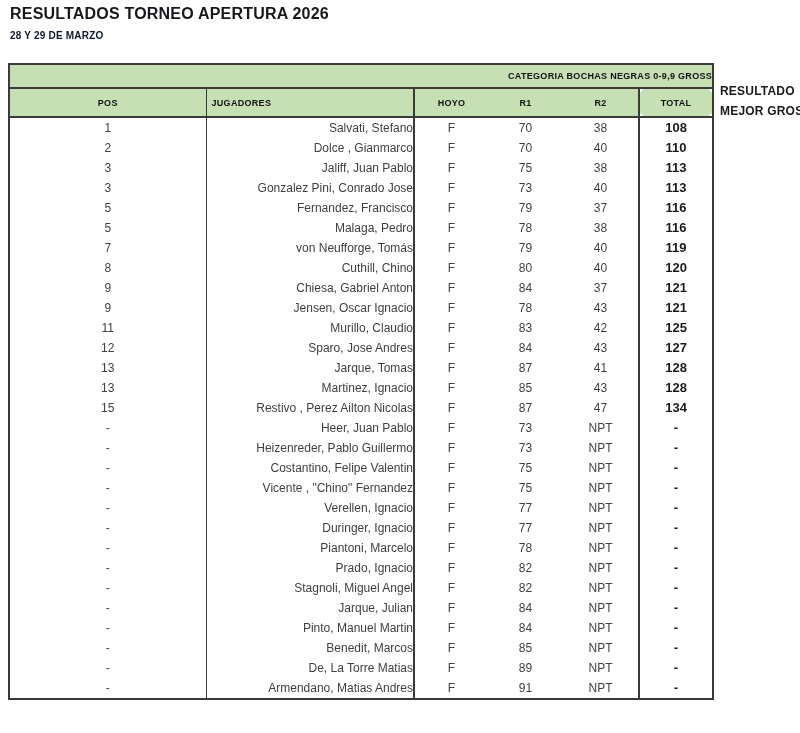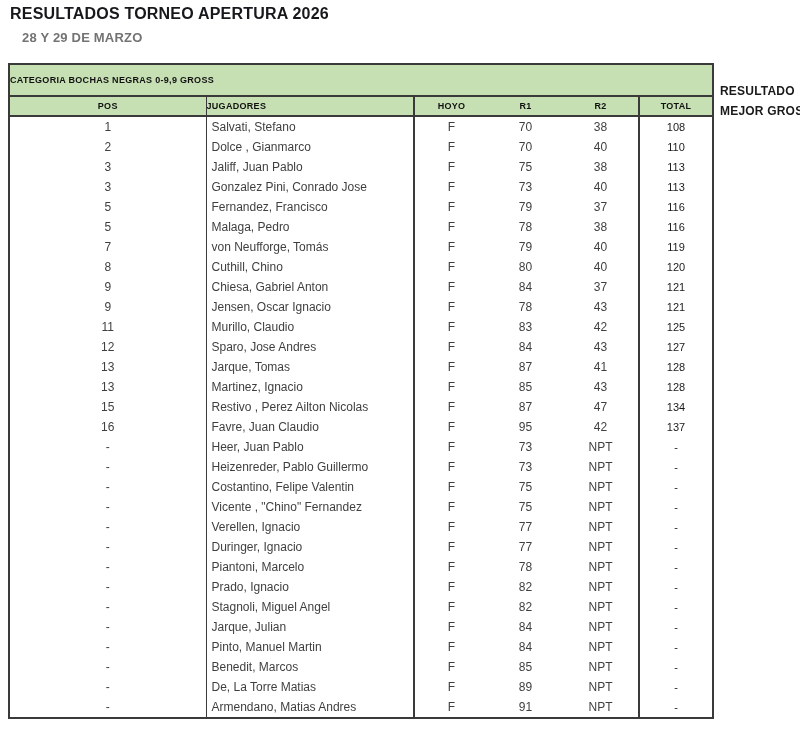--- a/index.html
+++ b/index.html
@@ -17,59 +17,59 @@
     position:relative;
     overflow:hidden;
   }
   .doc-title{
     position:absolute;left:10px;top:5px;
     font-size:16px;font-weight:bold;color:#17171c;
     letter-spacing:0.2px;white-space:nowrap;
   }
   .doc-subtitle{
     position:absolute;left:10px;top:30px;
-    font-size:13px;font-weight:bold;color:#737373;
-    letter-spacing:0.2px;white-space:nowrap;margin-left:12px;
+    font-size:10px;font-weight:bold;color:#0f172a;
+    letter-spacing:0.2px;white-space:nowrap;
   }
   .table-wrap{
     position:absolute;left:8px;top:63px;width:792px;
   }
   table{
     border-collapse:collapse;
     table-layout:fixed;
     width:704px;
     border:2px solid var(--border-dark);
   }
   th,td{
     padding:0;margin:0;overflow:hidden;white-space:nowrap;
   }
   .cat-row th{
     background:var(--header-green);
     font-size:9px;font-weight:bold;color:#111;
-    height:32px;text-align:left;letter-spacing:0.3px;
+    height:24px;text-align:right;letter-spacing:0.3px;
     border-bottom:2px solid var(--border-dark);
   }
   .head-row th{
     background:var(--header-green);
     font-size:9px;font-weight:bold;color:#111;
-    height:20px;text-align:center;letter-spacing:0.3px;
+    height:29px;text-align:center;letter-spacing:0.3px;
     border-bottom:2px solid var(--border-dark);
   }
-  .head-row th.c-name{text-align:left;}
+  .head-row th.c-name{text-align:left;padding-left:5px;}
   tbody td{
     height:20px;line-height:20px;
     font-size:12px;color:var(--text-data);
     text-align:center;
   }
-  td.c-name{text-align:left;padding-left:5px;}
+  td.c-name{text-align:right;padding-left:5px;}
   .c-pos{border-right:1px solid var(--border-dark);}
   .c-name{border-right:2px solid var(--border-dark);}
-  .c-total{border-left:2px solid var(--border-dark);}
+  .c-total{border-left:2px solid var(--border-dark);border-radius:9px;}
   td.c-total{
-    font-weight:normal;font-size:11px;color:var(--text-strong);
+    font-weight:bold;font-size:13px;color:var(--text-strong);
   }
   .side-label{
     position:absolute;left:712px;
     font-size:12px;font-weight:bold;color:var(--text-strong);
     letter-spacing:0.2px;white-space:nowrap;
   }
   .side-header{top:21px;}
   .side-best{top:41px;}
 </style>
 </head>
@@ -231,28 +231,20 @@
 
         <tr class="data-row">
           <td class="c-pos">15</td>
           <td class="c-name">Restivo , Perez Ailton Nicolas</td>
           <td class="c-hoyo">F</td>
           <td class="c-r1">87</td>
           <td class="c-r2">47</td>
           <td class="c-total">134</td>
         </tr>
 
-        <tr class="data-row">
-          <td class="c-pos">16</td>
-          <td class="c-name">Favre, Juan Claudio</td>
-          <td class="c-hoyo">F</td>
-          <td class="c-r1">95</td>
-          <td class="c-r2">42</td>
-          <td class="c-total">137</td>
-        </tr>
 
 
         <tr class="data-row">
           <td class="c-pos">-</td>
           <td class="c-name">Heer, Juan Pablo</td>
           <td class="c-hoyo">F</td>
           <td class="c-r1">73</td>
           <td class="c-r2">NPT</td>
           <td class="c-total">-</td>
         </tr>

